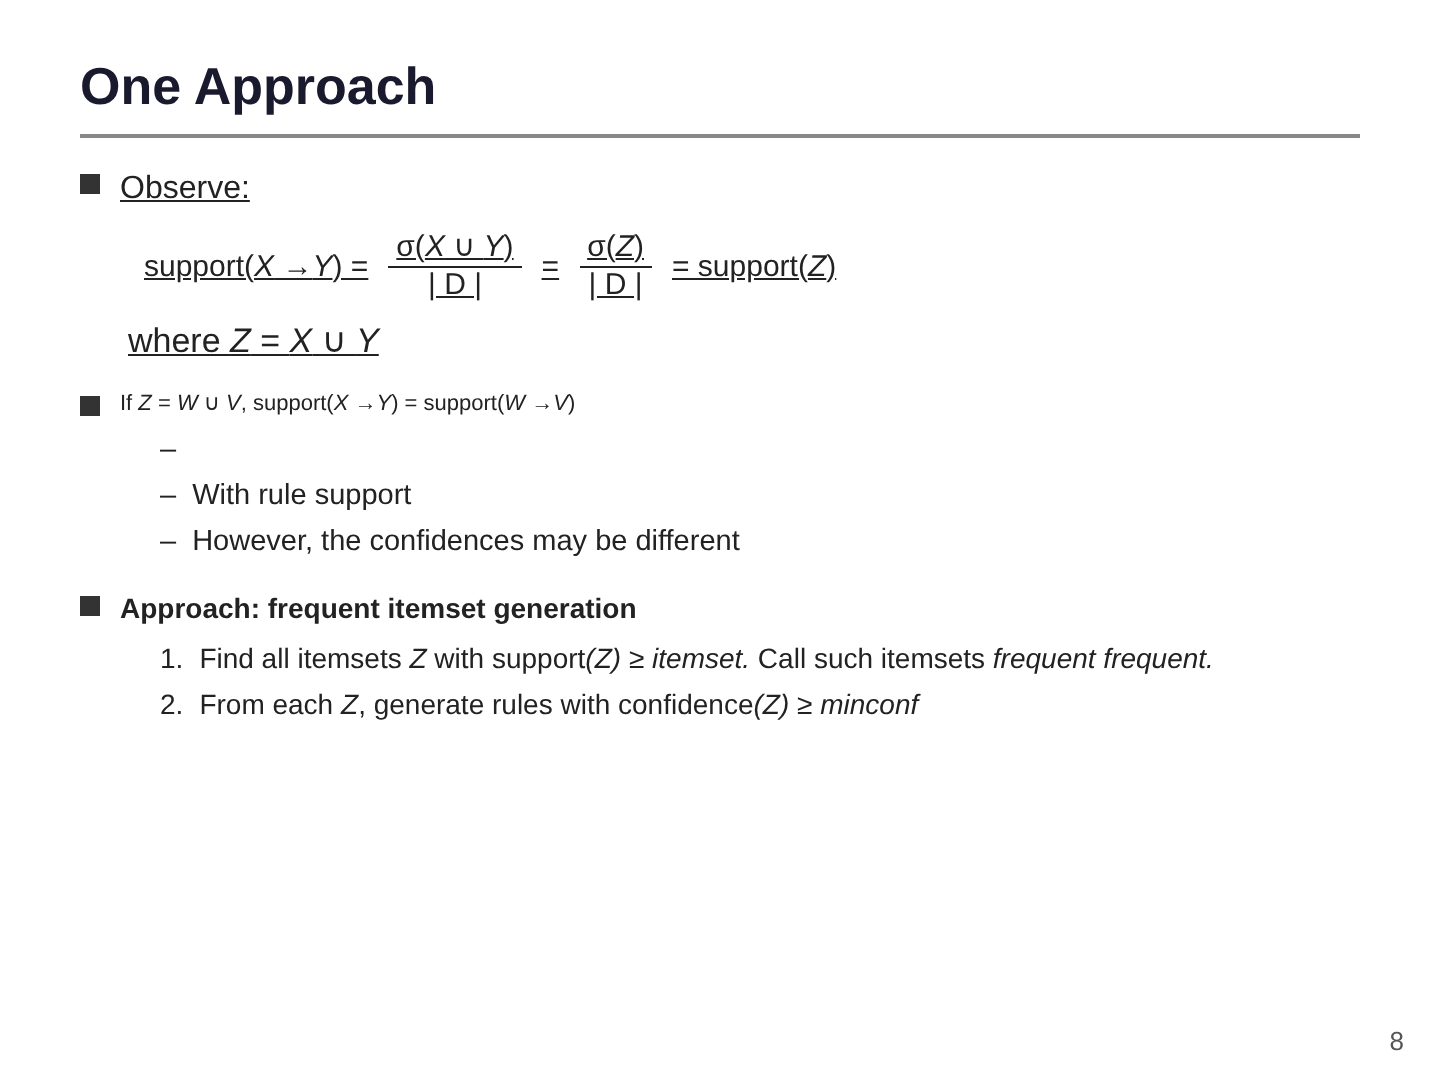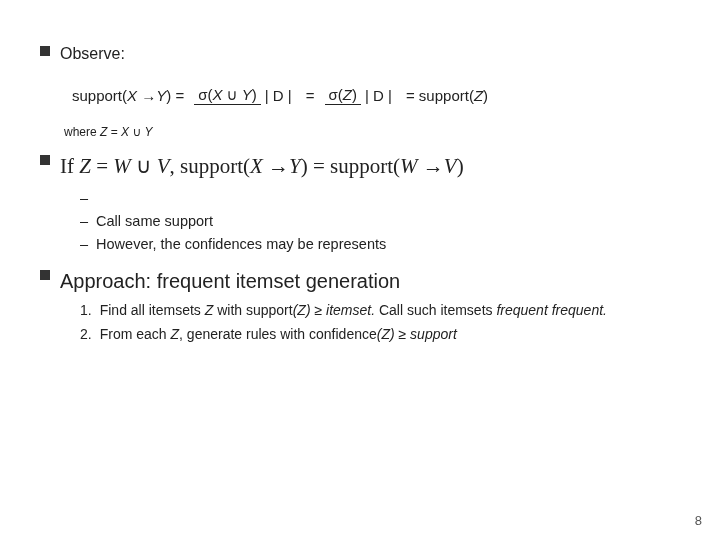--- a/index.html
+++ b/index.html
@@ -54,51 +54,52 @@
     }
 
     .bullet-text {
       font-size: 16px;
       line-height: 1.5;
     }
 
     .observe-block {
       display: flex;
       flex-direction: column;
-      gap: 18px;
+      gap: 6px;
+      text-decoration: underline;
     }
 
     .formula-row {
       display: flex;
       align-items: center;
       gap: 10px;
       font-size: 15px;
       margin-top: 2px;
       margin-left: 12px;
     }
 
     .fraction {
       display: inline-flex;
-      flex-direction: row;
+      flex-direction: column;
       align-items: center;
       font-size: 15px;
       line-height: 1.2;
     }
 
     .fraction .numerator {
       border-bottom: 1.5px solid #222;
       padding: 0 4px;
     }
 
     .fraction .denominator {
       padding: 0 4px;
     }
 
     .where-line {
-      font-size: 12px;
+      font-size: 17px;
       margin-left: 4px;
       line-height: 1.5;
     }
 
     .italic { font-style: italic; }
 
     .sub-bullets {
       margin-left: 40px;
       margin-top: 4px;
       margin-bottom: 8px;
@@ -137,34 +138,35 @@
 
     .page-num {
       position: absolute;
       bottom: 12px;
       right: 18px;
       font-size: 13px;
       color: #555;
     }
 
     .if-bullet-text {
-      font-size: 21px;
-      line-height: 1.5;
-      font-family: Liberation Serif, serif;
+      font-size: 11px;
+      line-height: 1.5;
     }
 
     .approach-text {
-      font-size: 20px;
-      line-height: 1.5;
+      font-size: 14px;
+      line-height: 1.5;
+      font-weight: bold;
     }
   </style>
 </head>
 <body>
 
 <div class="slide">
+  <div class="slide-title">One Approach</div>
 
   <div class="content">
 
     <div class="bullet-section">
       <div class="bullet-main">
         <span class="bullet-square"></span>
         <div class="observe-block">
           <span class="bullet-text">Observe:</span>
           <div class="formula-row">
             <span>support(<span class="italic">X</span> →<span class="italic">Y</span>) =</span>
@@ -188,42 +190,42 @@
       <div class="bullet-main">
         <span class="bullet-square"></span>
         <span class="if-bullet-text">If <span class="italic">Z</span> = <span class="italic">W</span> ∪ <span class="italic">V</span>, support(<span class="italic">X</span> →<span class="italic">Y</span>) = support(<span class="italic">W</span> →<span class="italic">V</span>)</span>
       </div>
       <div class="sub-bullets">
         <div class="sub-bullet">
           <span class="dash">–</span>
         </div>
         <div class="sub-bullet">
           <span class="dash">–</span>
-          <span>Call same support</span>
+          <span>With rule support</span>
         </div>
         <div class="sub-bullet">
           <span class="dash">–</span>
-          <span>However, the confidences may be represents</span>
+          <span>However, the confidences may be different</span>
         </div>
       </div>
     </div>
 
     <div class="bullet-section">
       <div class="bullet-main">
         <span class="bullet-square"></span>
         <span class="approach-text">Approach: frequent itemset generation</span>
       </div>
       <div class="numbered-bullets">
         <div class="numbered-bullet">
           <span class="num-label">1.</span>
           <span>Find all itemsets <span class="italic">Z</span> with support<span class="italic">(Z)</span> ≥ <span class="italic">itemset.</span> Call such itemsets <span class="italic">frequent frequent.</span></span>
         </div>
         <div class="numbered-bullet">
           <span class="num-label">2.</span>
-          <span>From each <span class="italic">Z</span>, generate rules with confidence<span class="italic">(Z)</span> ≥ <span class="italic">support</span></span>
+          <span>From each <span class="italic">Z</span>, generate rules with confidence<span class="italic">(Z)</span> ≥ <span class="italic">minconf</span></span>
         </div>
       </div>
     </div>
 
   </div>
 
   <div class="page-num">8</div>
 </div>
 
 </body></html>

